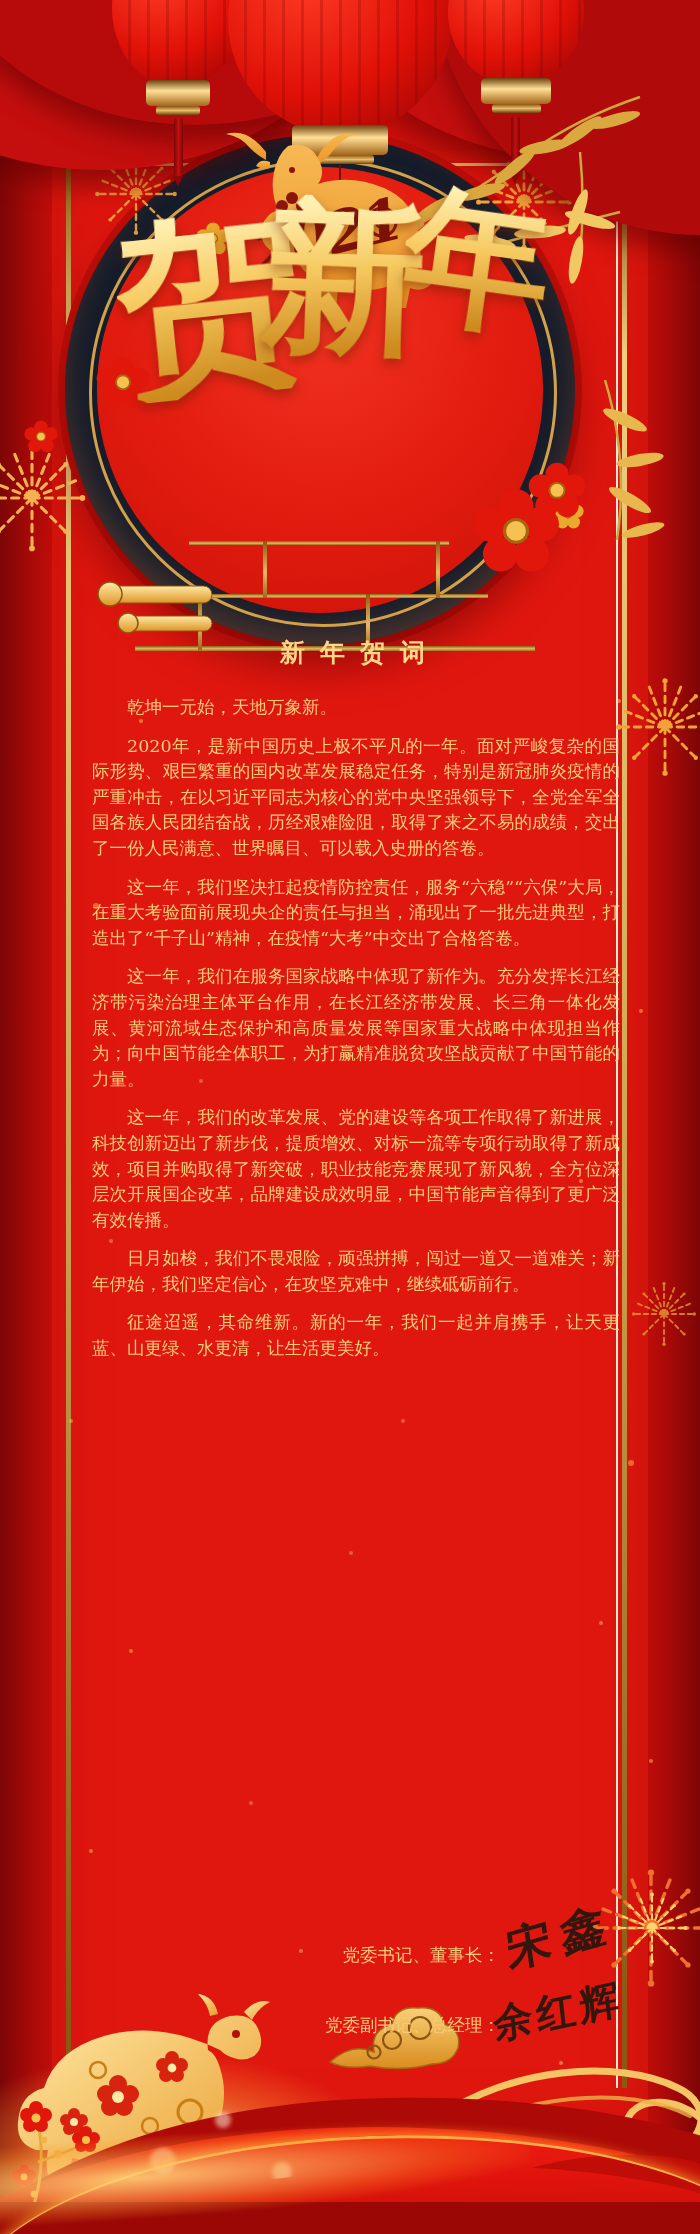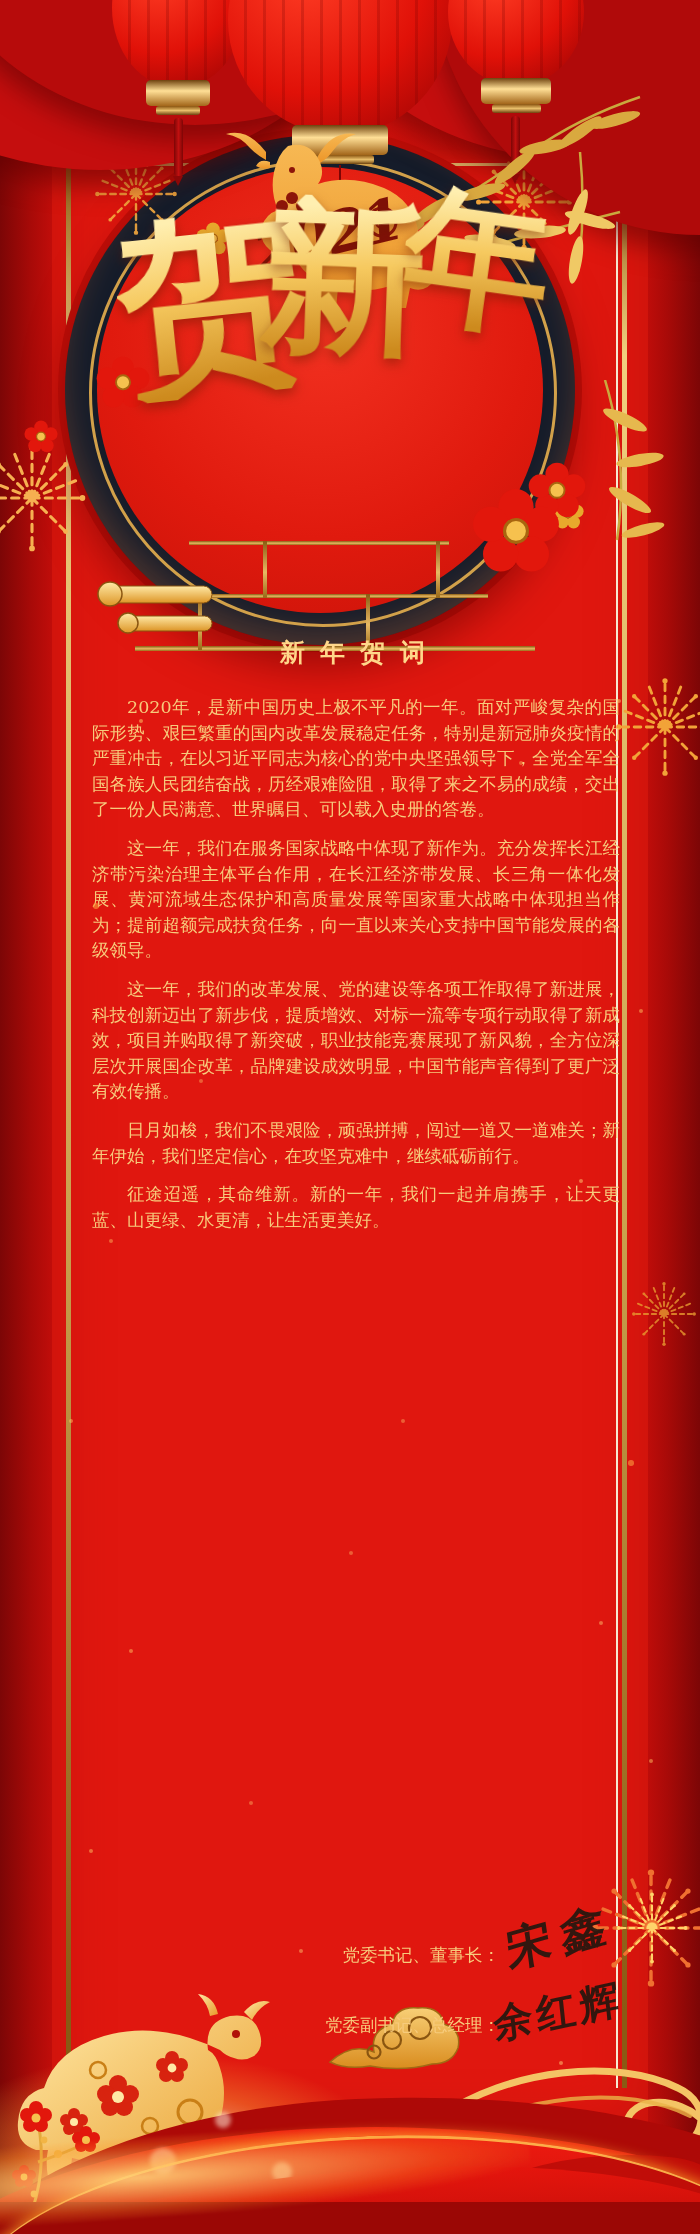--- a/index.html
+++ b/index.html
@@ -314,22 +314,24 @@
   <svg class="abs flower" style="left:528px;top:462px;width:58px;height:58px;color:#e2170c">
       <use href="#flw"></use>
     </svg>
   <svg class="abs flower" style="left:472px;top:488px;width:88px;height:88px;color:#e2170c">
       <use href="#flw"></use>
     </svg>
 
   <div class="abs sec-title">新年贺词</div>
 
   <div class="abs body-text">
+    <p>乾坤一元始，天地万象新。</p>
     <p>2020年，是新中国历史上极不平凡的一年。面对严峻复杂的国际形势、艰巨繁重的国内改革发展稳定任务，特别是新冠肺炎疫情的严重冲击，在以习近平同志为核心的党中央坚强领导下，全党全军全国各族人民团结奋战，历经艰难险阻，取得了来之不易的成绩，交出了一份人民满意、世界瞩目、可以载入史册的答卷。</p>
-    <p>这一年，我们在服务国家战略中体现了新作为。充分发挥长江经济带污染治理主体平台作用，在长江经济带发展、长三角一体化发展、黄河流域生态保护和高质量发展等国家重大战略中体现担当作为；提前超额完成扶贫任务，向一直以来关心支持中国节能发展的各级领导。</p>
+    <p>这一年，我们坚决扛起疫情防控责任，服务“六稳”“六保”大局，在重大考验面前展现央企的责任与担当，涌现出了一批先进典型，打造出了“千子山”精神，在疫情“大考”中交出了合格答卷。</p>
+    <p>这一年，我们在服务国家战略中体现了新作为。充分发挥长江经济带污染治理主体平台作用，在长江经济带发展、长三角一体化发展、黄河流域生态保护和高质量发展等国家重大战略中体现担当作为；向中国节能全体职工，为打赢精准脱贫攻坚战贡献了中国节能的力量。</p>
     <p>这一年，我们的改革发展、党的建设等各项工作取得了新进展，科技创新迈出了新步伐，提质增效、对标一流等专项行动取得了新成效，项目并购取得了新突破，职业技能竞赛展现了新风貌，全方位深层次开展国企改革，品牌建设成效明显，中国节能声音得到了更广泛有效传播。</p>
     <p>日月如梭，我们不畏艰险，顽强拼搏，闯过一道又一道难关；新年伊始，我们坚定信心，在攻坚克难中，继续砥砺前行。</p>
     <p>征途迢遥，其命维新。新的一年，我们一起并肩携手，让天更蓝、山更绿、水更清，让生活更美好。</p>
   </div>
 
   <div class="abs sig-title" style="left:260px;top:1943px">党委书记、董事长：</div>
   <div class="abs sig-name sig-n1">宋鑫</div>
   <div class="abs sig-title" style="left:260px;top:2013px">党委副书记、总经理：</div>
   <div class="abs sig-name sig-n2">余红辉</div>
 

